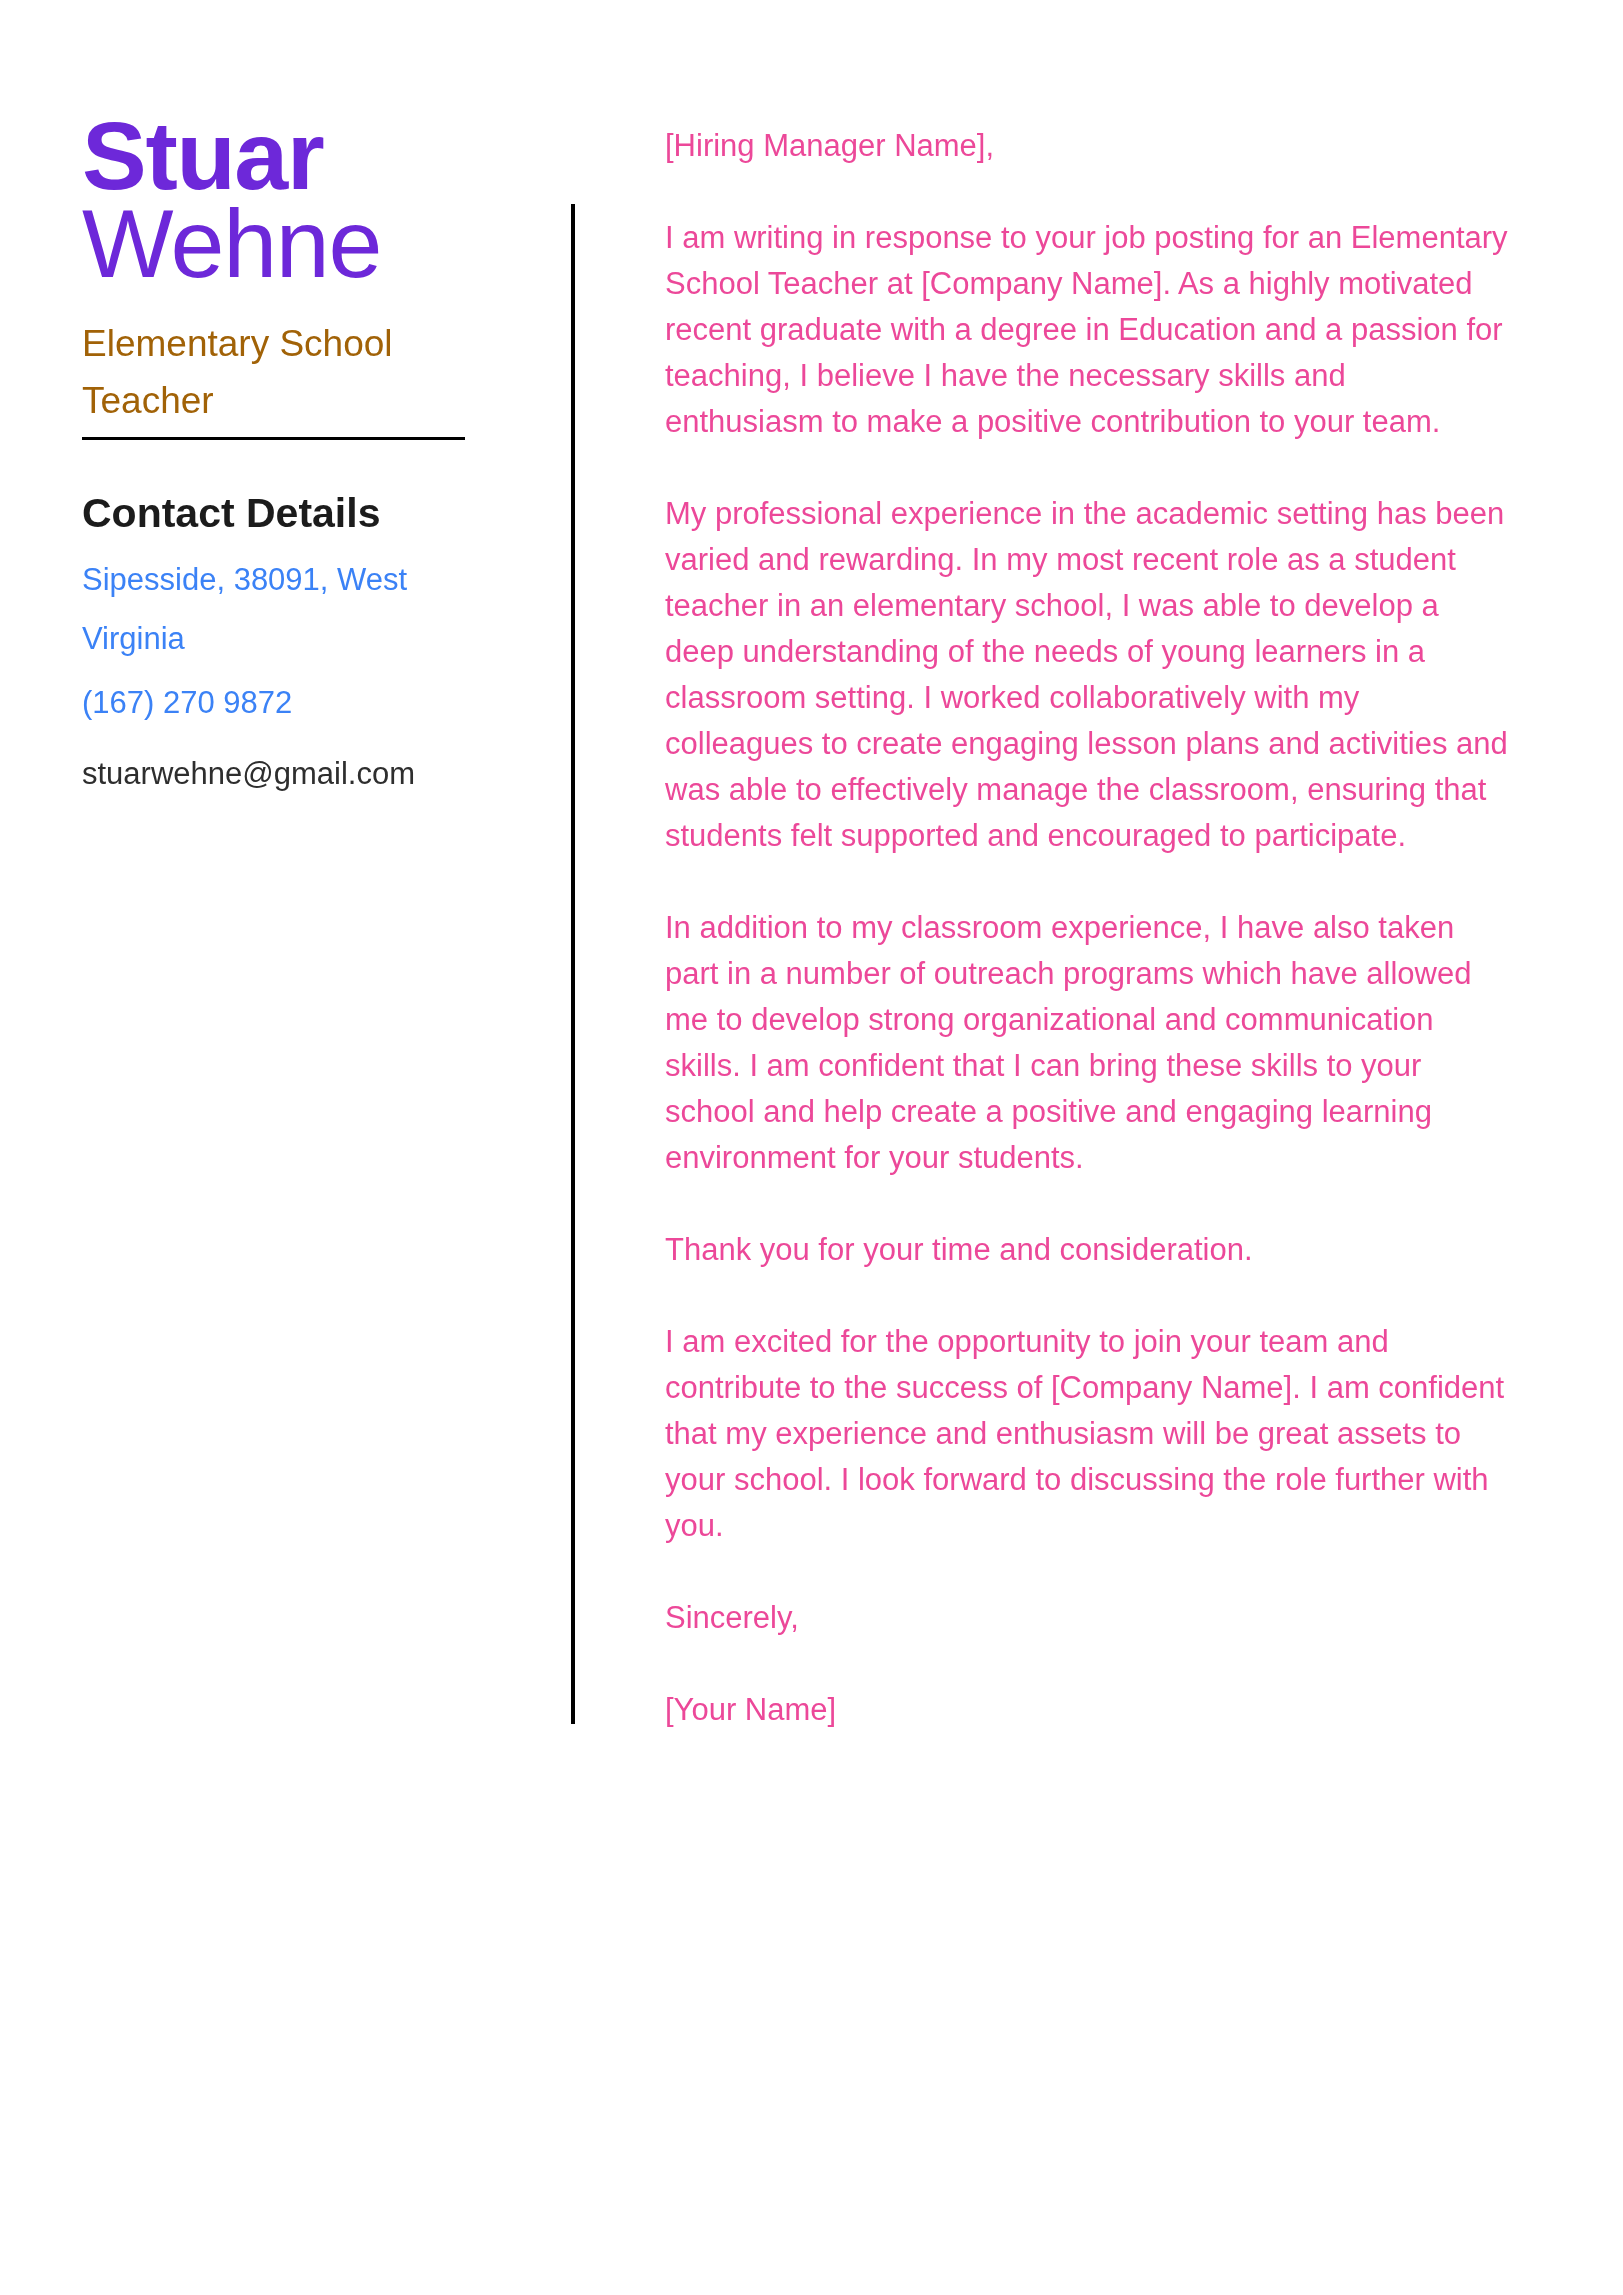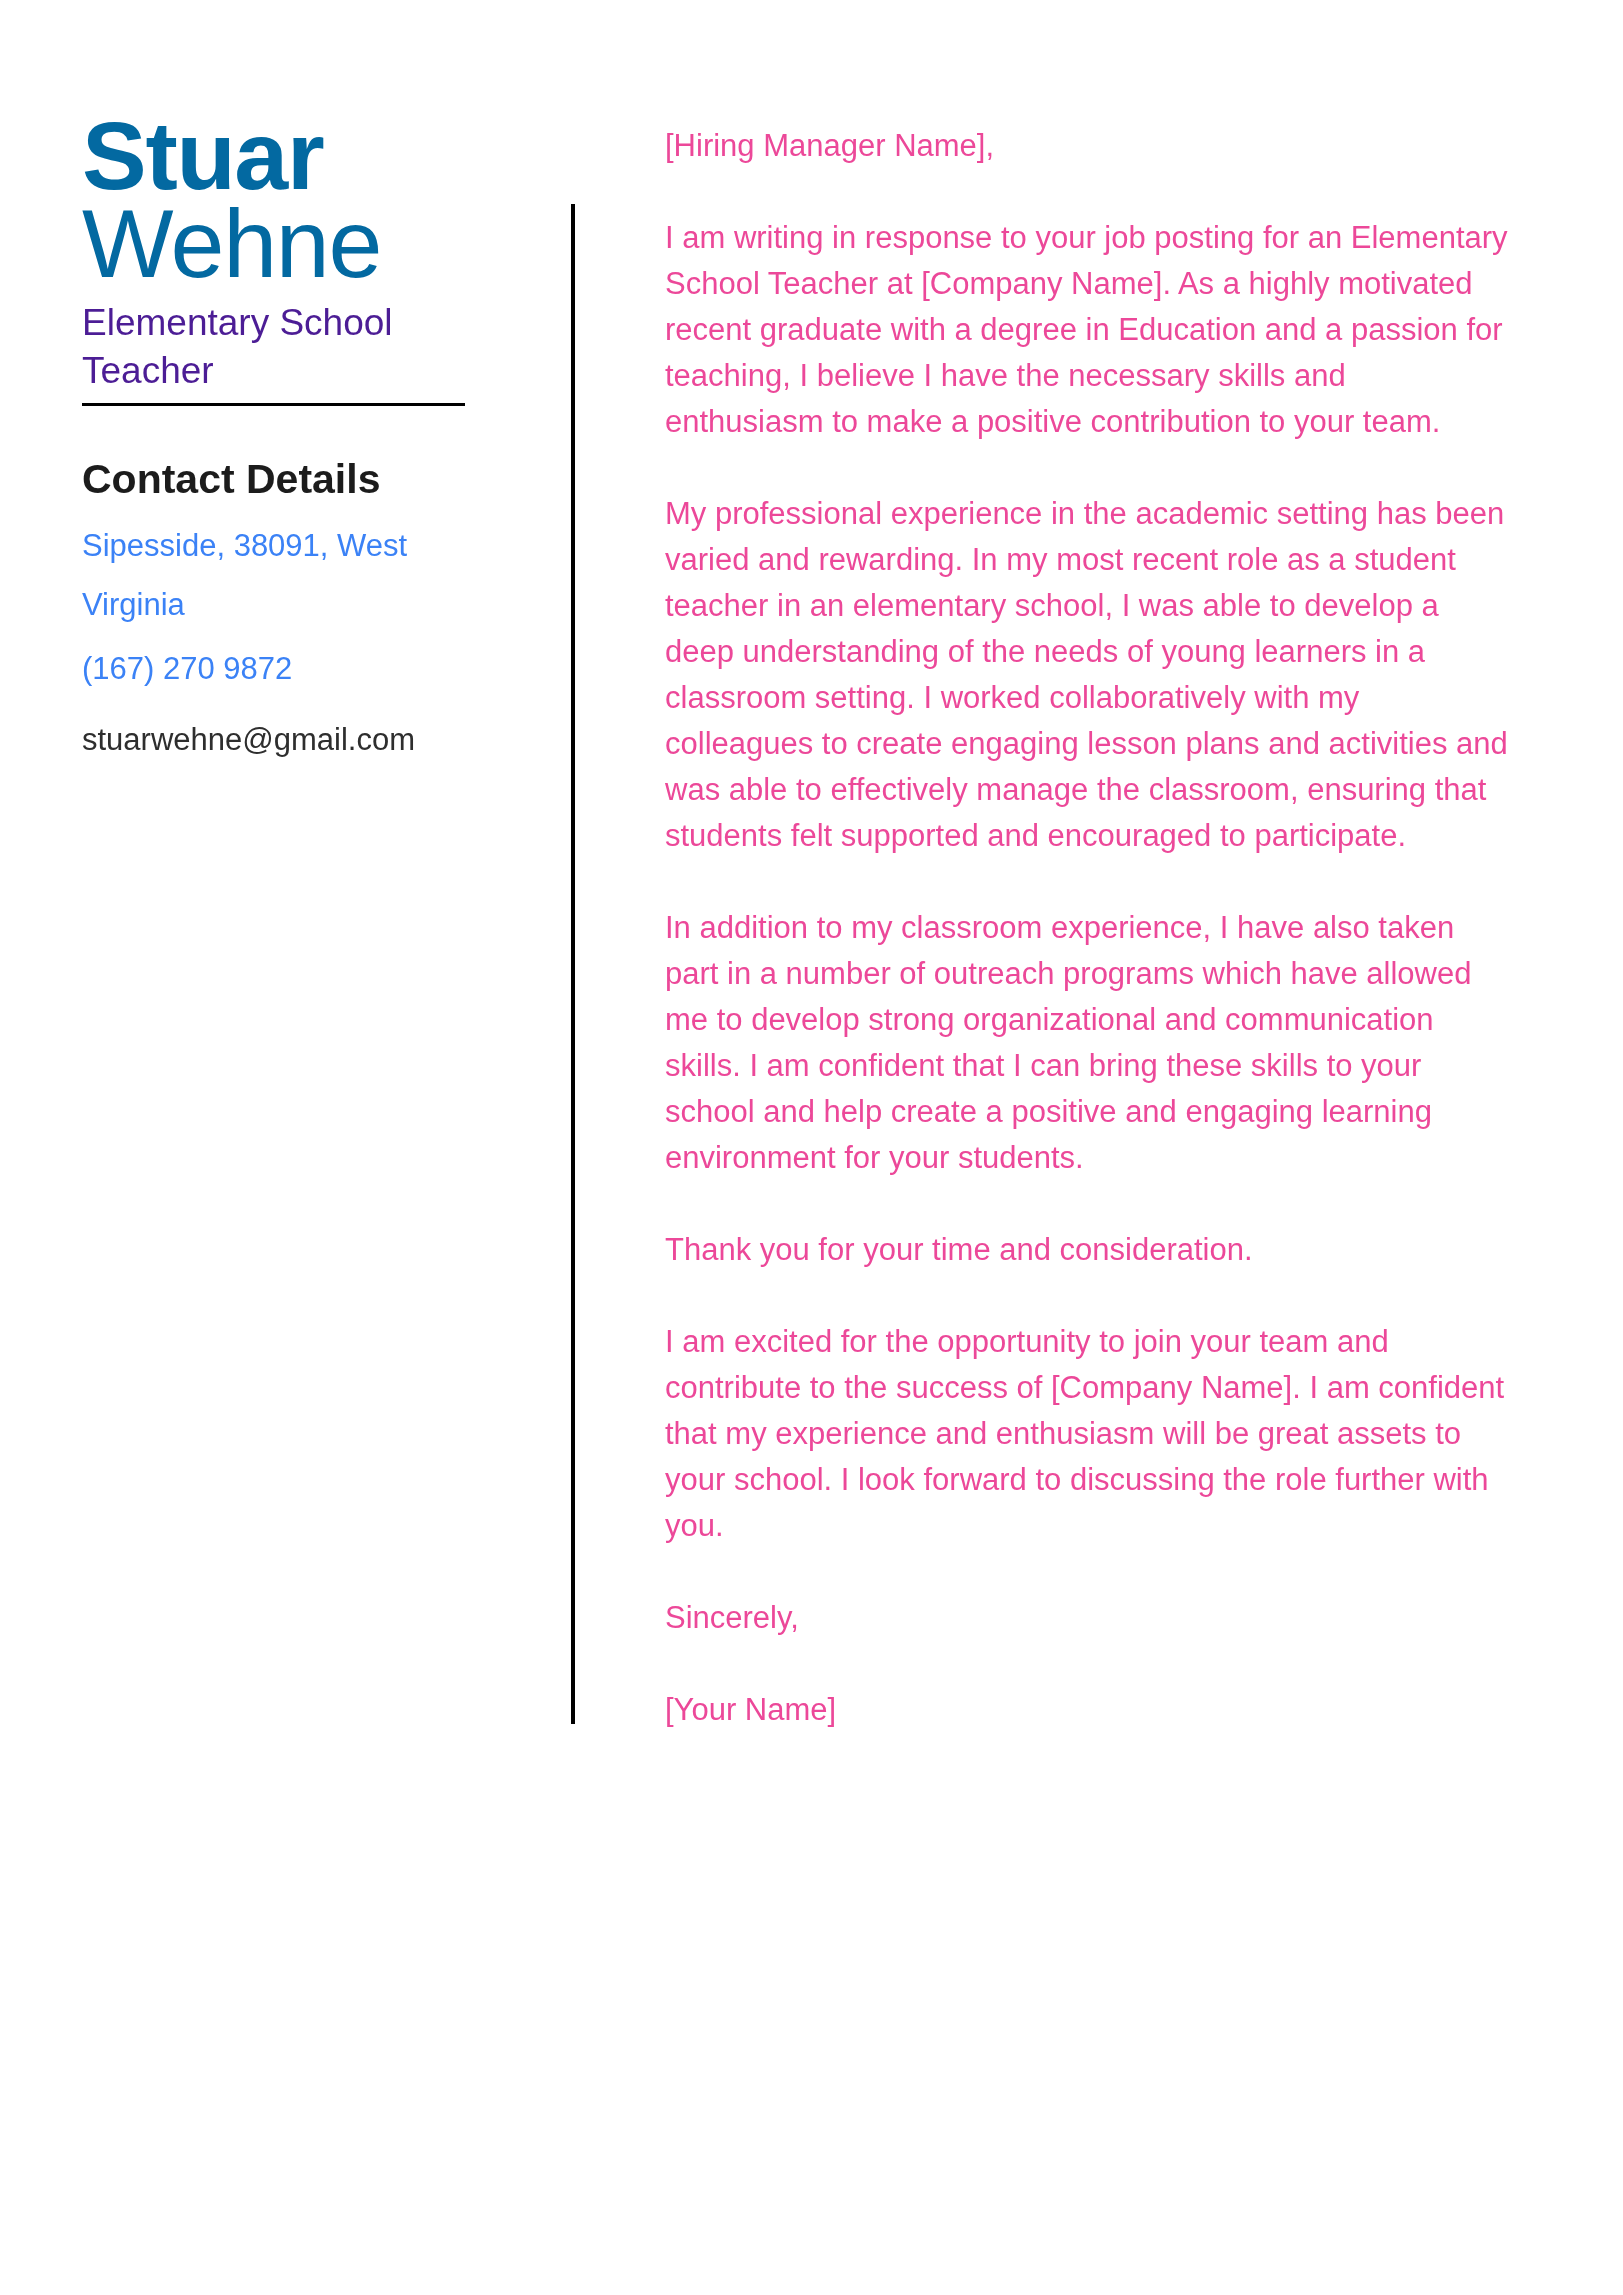--- a/index.html
+++ b/index.html
@@ -22,33 +22,33 @@
     position: absolute;
     left: 82px;
     top: 98px;
     width: 383px;
   }
   .name {
     margin: 14.4px 0 0 0;
     font-size: 97px;
     line-height: 88px;
     font-weight: 700;
-    color: #0369a1;
+    color: #6d28d9;
     letter-spacing: -1.3px;
   }
   .name .last {
     display: block;
     font-weight: 400;
   }
   .job-title {
-    margin-top: 11px;
+    margin-top: 27px;
     font-size: 37px;
-    line-height: 48px;
+    line-height: 57px;
     font-weight: 400;
-    color: #4c1d95;
+    color: #a16207;
   }
   .divider {
     margin: 7.2px 0 0 0;
     border: none;
     height: 3.3px;
     width: 100%;
     background: #000000;
   }
   .contact-heading {
     margin: 48px 0 0 0;

